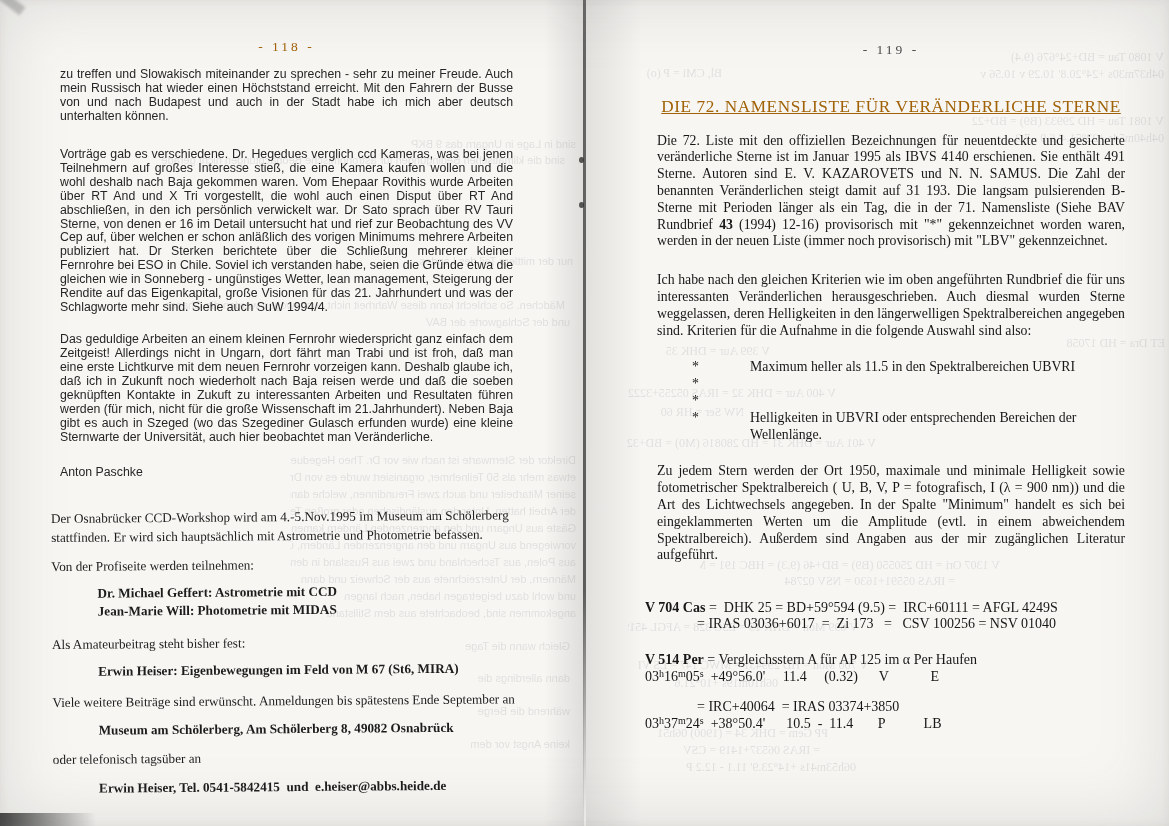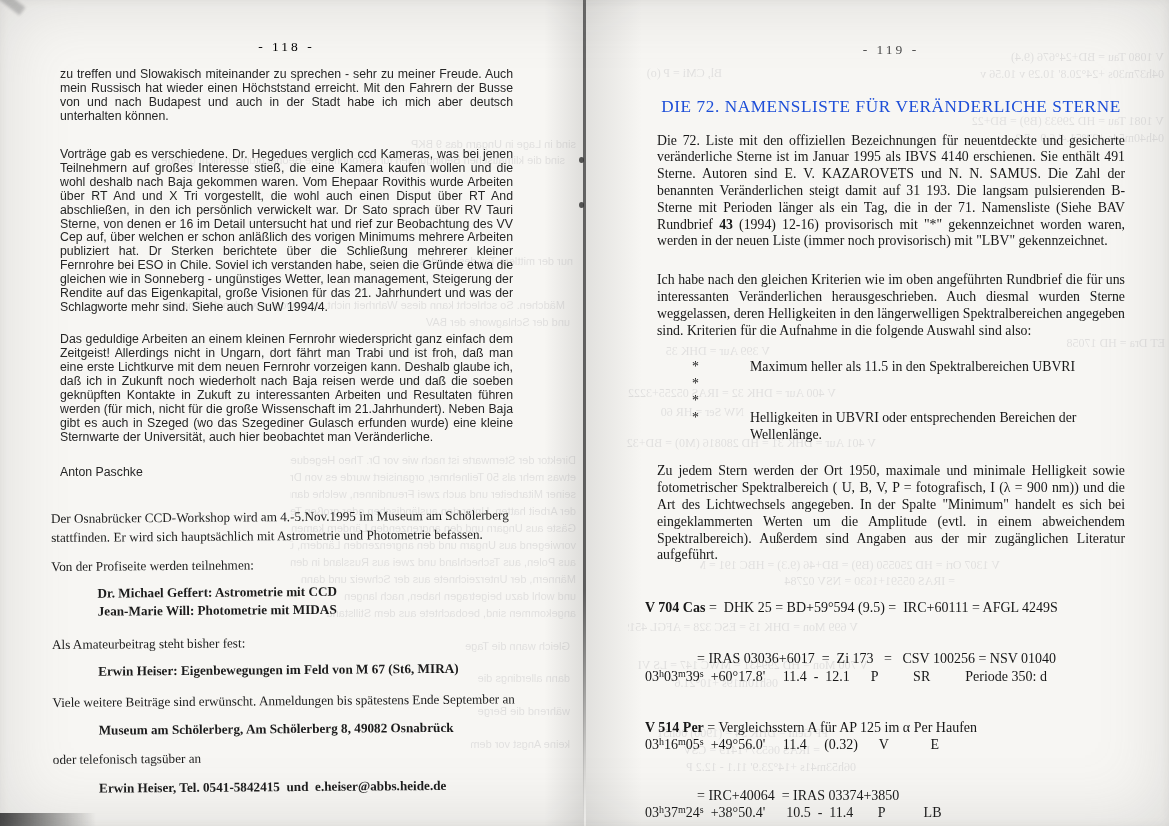--- a/index.html
+++ b/index.html
@@ -17,53 +17,53 @@
   .gdot{position:absolute;width:5px;height:6px;background:#2f2f2f;border-radius:50%;opacity:.8;}
   .corner-smudge{position:absolute;left:-8px;top:-4px;width:34px;height:10px;background:#9a9a9a;
         opacity:.55;filter:blur(1.5px);transform:rotate(38deg);}
   .bottom-strip{position:absolute;left:0;top:813px;width:96px;height:13px;filter:blur(.6px);
         background:linear-gradient(to right,#3d3d3d,rgba(61,61,61,0));}
 
   
   .lp{position:absolute;left:60px;top:40px;width:453px;color:#262626;
       font-family:"Liberation Sans",sans-serif;font-size:12.3px;line-height:13.95px;}
   .pageno{text-align:center;font-family:"Liberation Serif",serif;font-size:13.5px;
-      letter-spacing:3px;color:#000000;}
+      letter-spacing:3px;color:#a16207;}
   .lp p{margin:0;text-align:justify;}
   .lp .p1{margin-top:14px;}
   .lp .p2{margin-top:24px;}
   .lp .p3{margin-top:18px;}
   .lp .sig{margin-top:21px;text-align:left;}
 
   .ann{position:absolute;left:52px;top:508px;width:506px;color:#1c1c1c;
       font-family:"Liberation Serif",serif;font-size:13.2px;line-height:18.5px;
       transform:rotate(-.45deg);}
   .ann p{margin:0;}
   .ann .gap11{margin-top:11px;} .ann .gap8{margin-top:8px;} .ann .gap14{margin-top:14px;}
   .ann .gap9{margin-top:9px;} .ann .gap12{margin-top:12px;} .ann .gap10{margin-top:10px;}
   .bold-ind{font-weight:bold;padding-left:46px;}
   .pre{white-space:pre-wrap;}
 
   
   .rp{position:absolute;left:645px;top:42px;width:492px;color:#171717;
       font-family:"Liberation Serif",serif;font-size:13.8px;line-height:16.8px;}
   .rp .pageno{color:#4c4c4c;}
   .rp h1{margin:40px 0 0 0;font-size:17.2px;font-weight:400;text-align:center;
-      letter-spacing:.6px;white-space:nowrap;color:#1d4ed8;}
+      letter-spacing:.6px;white-space:nowrap;color:#a16207;text-decoration:underline;}
   .rp p{margin:12px;text-align:justify;}
   .rp .p1{margin-top:17px;}
   .rp .p2{margin-top:22px;}
   .rp .p3{margin-top:20px;}
   .crit{margin-top:19px;}
   .crit-row{display:flex;padding-left:47px;line-height:17px;}
   .crit-row .mark{width:58px;flex:none;}
   .crit-row .ctext{flex:1;}
   .entries{margin-top:36px;font-size:14px;line-height:16.2px;}
   .entry2{margin-top:19px;} .entry3{margin-top:14px;}
-  .eline{white-space:pre-wrap;margin-top:35px;}
+  .eline{white-space:pre-wrap;}
   .eline:empty{display:none;}
   .coord{white-space:pre;margin-top:1px;}
   .indent{padding-left:52px;}
   b.star{font-weight:bold;}
   sup{font-size:10px;line-height:0;vertical-align:4px;}
 
   
   #ghost-layer{position:absolute;inset:0;pointer-events:none;}
   .ghost{position:absolute;color:#4f4f5c;opacity:.13;filter:blur(.5px);
       transform:scaleX(-1);white-space:nowrap;overflow:hidden;
@@ -159,21 +159,20 @@
       </div>
     </div>
 
     <p class="p3">Zu jedem Stern werden der Ort 1950, maximale und minimale Helligkeit sowie fotometrischer Spektralbereich ( U, B, V, P = fotografisch, I (λ = 900 nm)) und die Art des Lichtwechsels angegeben. In der Spalte "Minimum" handelt es sich bei eingeklammerten Werten um die Amplitude (evtl. in einem abweichendem Spektralbereich). Außerdem sind Angaben aus der mir zugänglichen Literatur aufgeführt.</p>
 
     <div class="entries">
 
       <div class="entry1">
         <div class="eline"><b class="star">V 704 Cas</b><span class="pre"> =  DHK 25 = BD+59°594 (9.5) =  IRC+60111 = AFGL 4249S</span></div>
         <div class="eline indent">= IRAS 03036+6017  =  Zi 173   =   CSV 100256 = NSV 01040</div>
-        <div class="coord"><span>03</span><sup>h</sup><span>03</span><sup>m</sup><span>39</span><sup>s</sup><span>  +60°17.8'     11.4  -  12.1      P          SR          Periode 350: d</span></div>
 
       </div>
 
       <div class="entry2">
         <div class="eline"><b class="star">V 514 Per</b><span class="pre"> = Vergleichsstern A für AP 125 im α Per Haufen</span></div>
 
         <div class="coord"><span>03</span><sup>h</sup><span>16</span><sup>m</sup><span>05</span><sup>s</sup><span>  +49°56.0'     11.4     (0.32)      V            E</span></div>
       </div>
 
       <div class="entry3">

